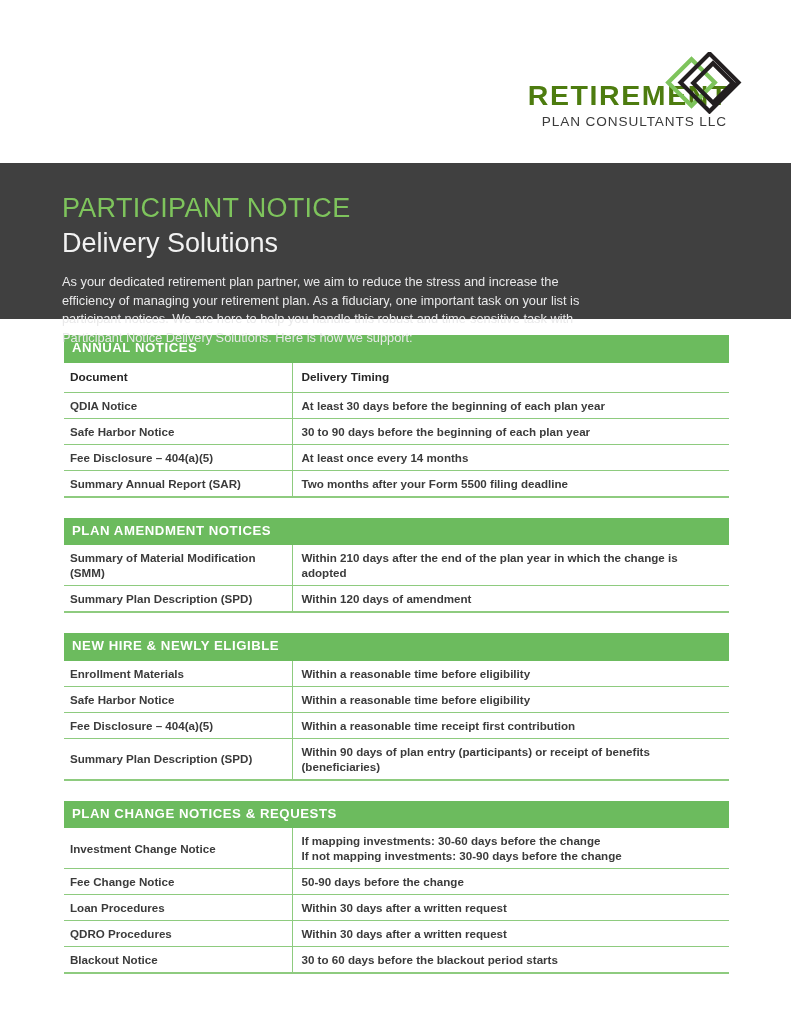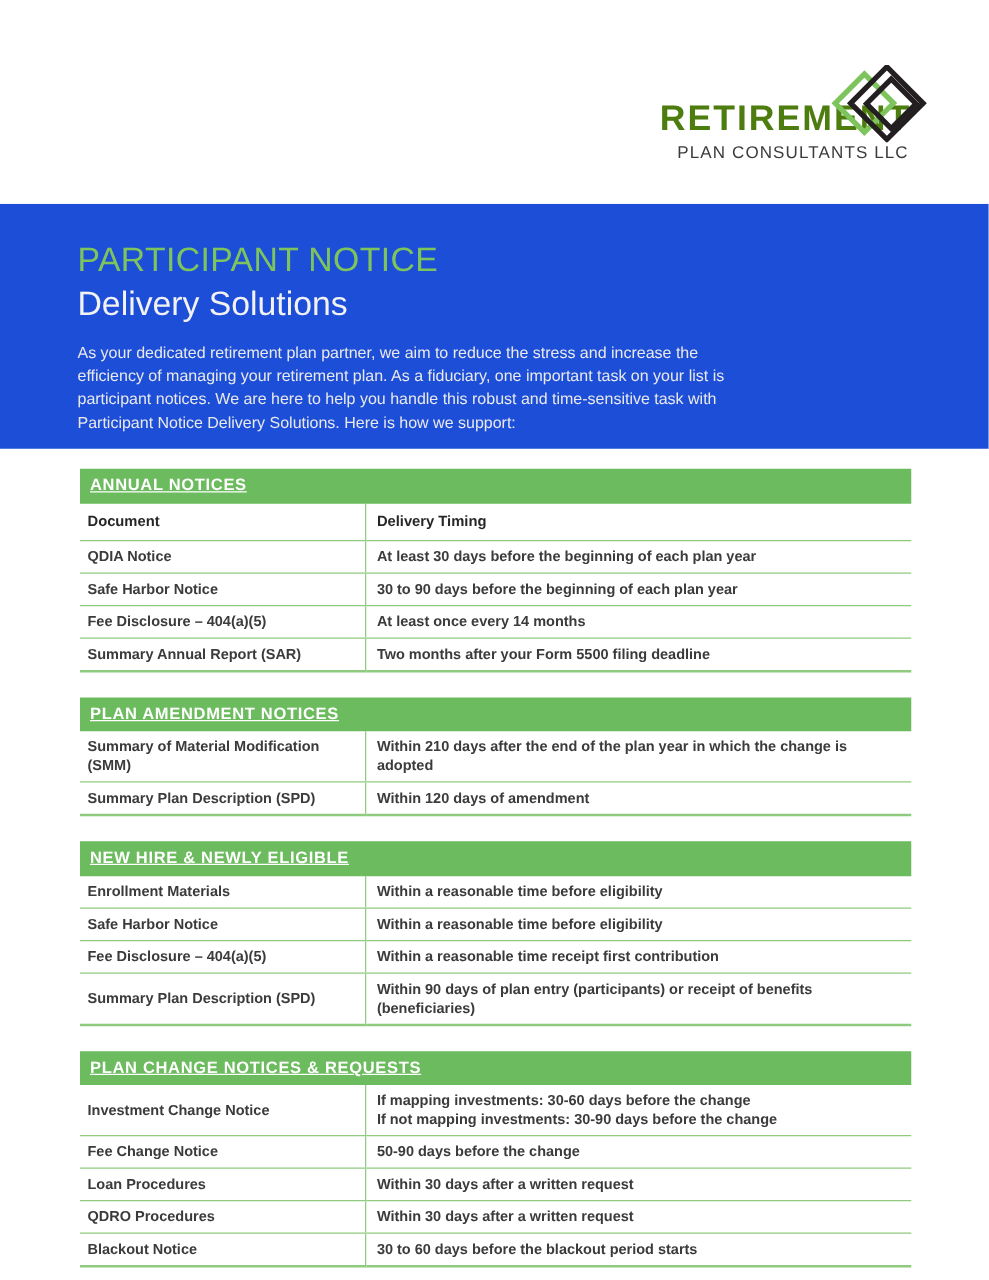--- a/index.html
+++ b/index.html
@@ -50,23 +50,23 @@
   .logo-mark {
     position: absolute;
     top: 52px;
     right: 40px;
     width: 92px;
     height: 62px;
   }
 
   
   .hero {
-    background: #1d4ed8;
+    background: #404040;
     padding: 30px 32px 28px 62px;
-    height: 196px;
+    height: 156px;
     box-sizing: border-box;
   }
   .hero-kicker {
     font-size: 27px;
     color: #7ec45c;
     letter-spacing: 0.3px;
     line-height: 1.15;
     font-weight: 400;
   }
   .hero-title {
@@ -93,21 +93,20 @@
     margin-bottom: 20px;
   }
   .section-banner {
     background: #6cbb5e;
     color: #ffffff;
     font-size: 13.2px;
     font-weight: bold;
     letter-spacing: 0.55px;
     padding: 5px 13px 6px 8px;
     line-height: 1.25;
-    text-decoration: underline;
   }
   table.notice-table {
     width: 100%;
     border-collapse: collapse;
     table-layout: fixed;
   }
   table.notice-table col.c1 { width: 228px; }
   table.notice-table col.c2 { width: auto; }
 
   table.notice-table th,

